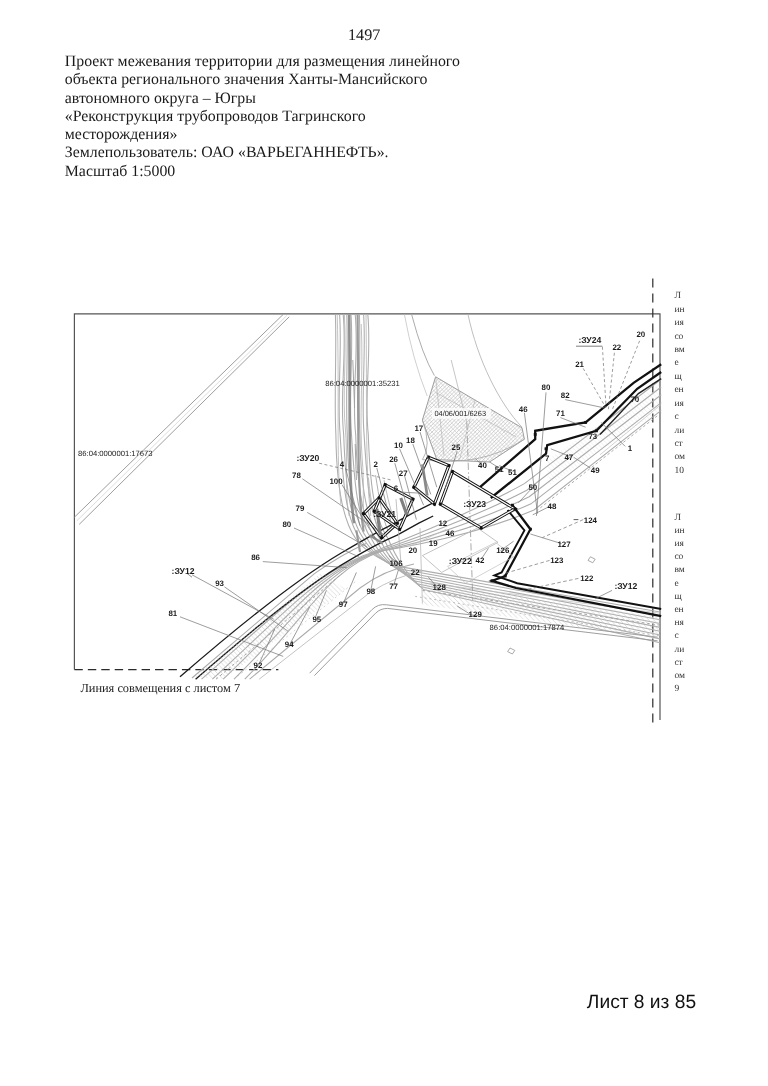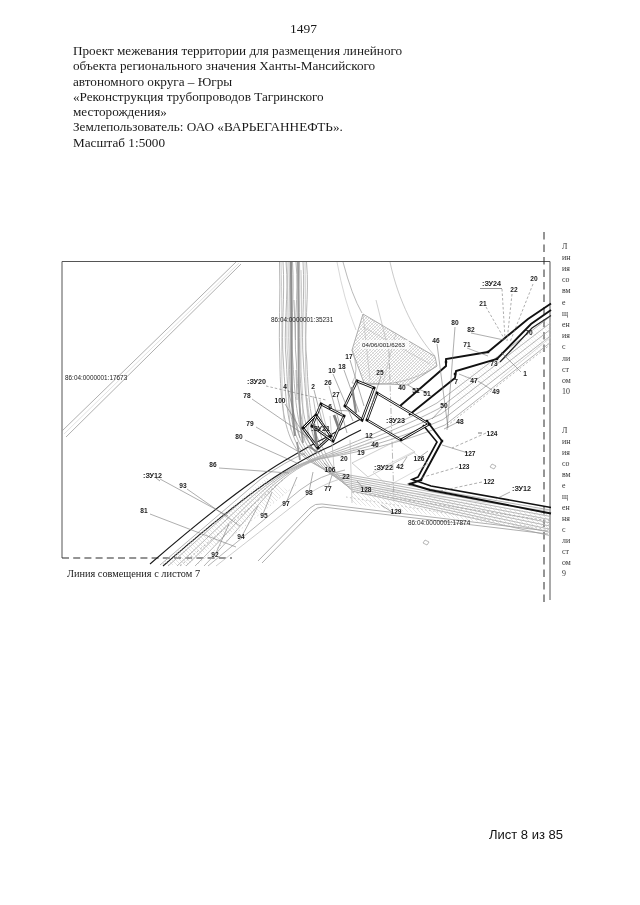--- a/index.html
+++ b/index.html
@@ -2,26 +2,26 @@
 <html><head><meta charset="utf-8">
 <style>
 html,body{margin:0;padding:0;background:#fff;width:640px;height:905px;overflow:hidden}
 #page{position:relative;width:640px;height:905px;background:#fff;
 font-family:"Liberation Serif",serif;color:#1a1a1a}
 .t{position:absolute;white-space:nowrap}
 </style></head>
 <body>
 <div id="page">
 <div class="t" style="left:290px;top:21px;font-size:13.5px;text-align:right;">1497</div>
-<div class="t" style="left:54px;top:43px;font-size:13.2px;line-height:15.25px;white-space:normal;width:330px;margin-left:19px;">
+<div class="t" style="left:54px;top:43px;font-size:13.2px;line-height:15.25px;white-space:normal;width:330px;">
 Проект межевания территории для размещения линейного объекта регионального значения Ханты-Мансийского автономного округа – Югры<br>
 «Реконструкция трубопроводов Тагринского месторождения»<br>
 Землепользователь: ОАО «ВАРЬЕГАННЕФТЬ».<br>
 Масштаб 1:5000</div>
-<div class="t" style="left:489px;top:827px;font-size:13px;font-family:'Liberation Sans',sans-serif;color:#111">Лист 8 из 85</div>
+<div class="t" style="left:489px;top:827px;font-size:16px;font-family:'Liberation Sans',sans-serif;color:#111">Лист 8 из 85</div>
 <svg style="position:absolute;left:0;top:0" width="640" height="905" viewBox="0 0 640 905">
 <defs>
 <pattern id="h1" width="3" height="3" patternUnits="userSpaceOnUse">
 <path d="M0,3 L3,0" stroke="#ababab" stroke-width="0.5"></path>
 </pattern>
 <pattern id="h2" width="4" height="4" patternUnits="userSpaceOnUse">
 <path d="M0,0 L4,4" stroke="#c2c2c2" stroke-width="0.45"></path>
 </pattern>
 </defs>
 <path d="M62,558 L62,261.5 L550,261.5 L550,600" fill="none" stroke="#555" stroke-width="1"></path>

